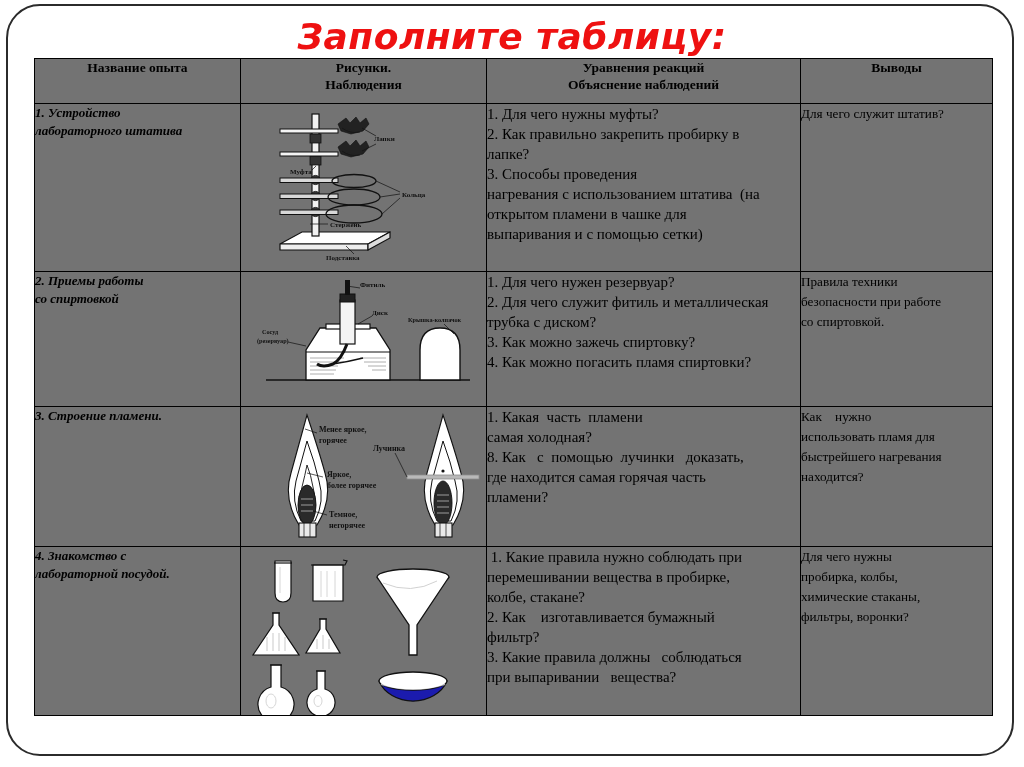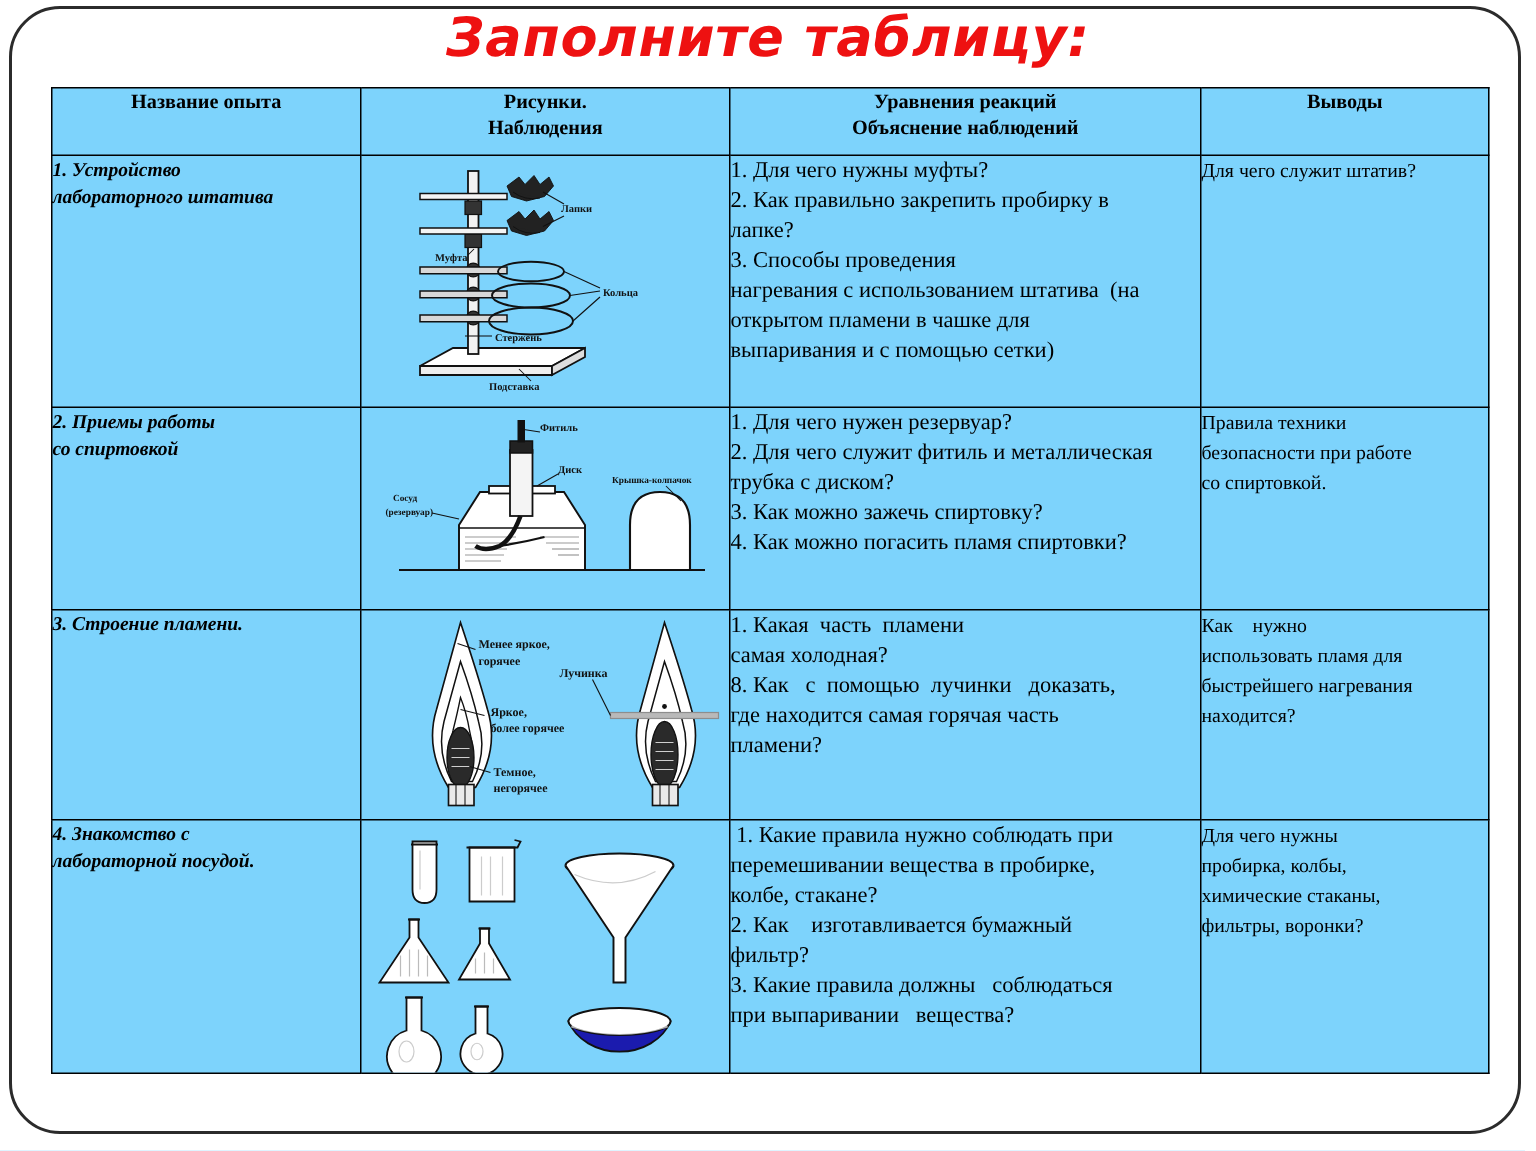--- a/index.html
+++ b/index.html
@@ -1,24 +1,24 @@
 <!DOCTYPE html>
 <html><head>
 <meta charset="utf-8">
 <style>
   html,body{margin:0;padding:0;background:#ffffff;}
   body{width:1024px;height:767px;font-family:"Liberation Serif",serif;overflow:hidden;}
   .slide{position:relative;width:1024px;height:767px;box-sizing:border-box;}
   .slide-frame{position:absolute;left:6px;top:4px;width:1008px;height:752px;
     border:2px solid #2b2b2b;border-radius:34px;box-sizing:border-box;background:#fff;}
-  .title{position:absolute;left:0;top:5px;width:1024px;text-align:center;
+  .title{position:absolute;left:0;top:16px;width:1024px;text-align:center;
     font-family:"DejaVu Sans",sans-serif;font-style:italic;font-weight:bold;
     font-size:36px;color:#ee1111;letter-spacing:.5px;}
   .table-wrap{position:absolute;left:34px;top:58px;width:958px;}
-  table.main{border-collapse:collapse;width:958px;table-layout:fixed;background:#7dd3fc;}
+  table.main{border-collapse:collapse;width:958px;table-layout:fixed;background:#737373;}
   table.main td,table.main th{border:1.6px solid #000;vertical-align:top;padding:0;}
   col.c1{width:206px;}col.c2{width:246px;}col.c3{width:314px;}col.c4{width:192px;}
   th.hcell{height:44px;text-align:center;font-weight:bold;font-size:13.5px;
     line-height:17px;padding:6px 4px 8px 4px;vertical-align:top;}
   th.hcell .l2{display:block;}
   td.name-cell{font-style:italic;font-weight:bold;font-size:13px;line-height:18px;
     padding:16px 6px 6px 10px;}
   td.pic-cell{text-align:center;padding:4px 2px;}
   td.q-cell{font-size:15px;line-height:20px;padding:8px 8px 6px 8px;}
   td.q-cell .ln{display:block;white-space:pre;}

